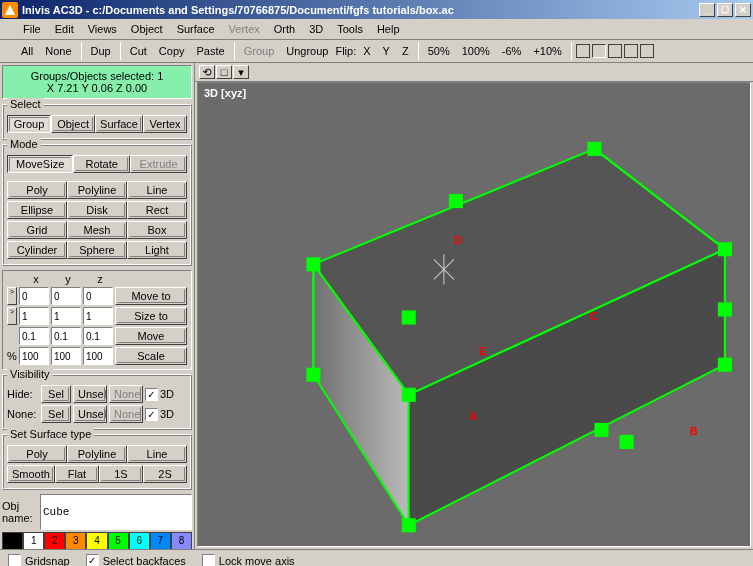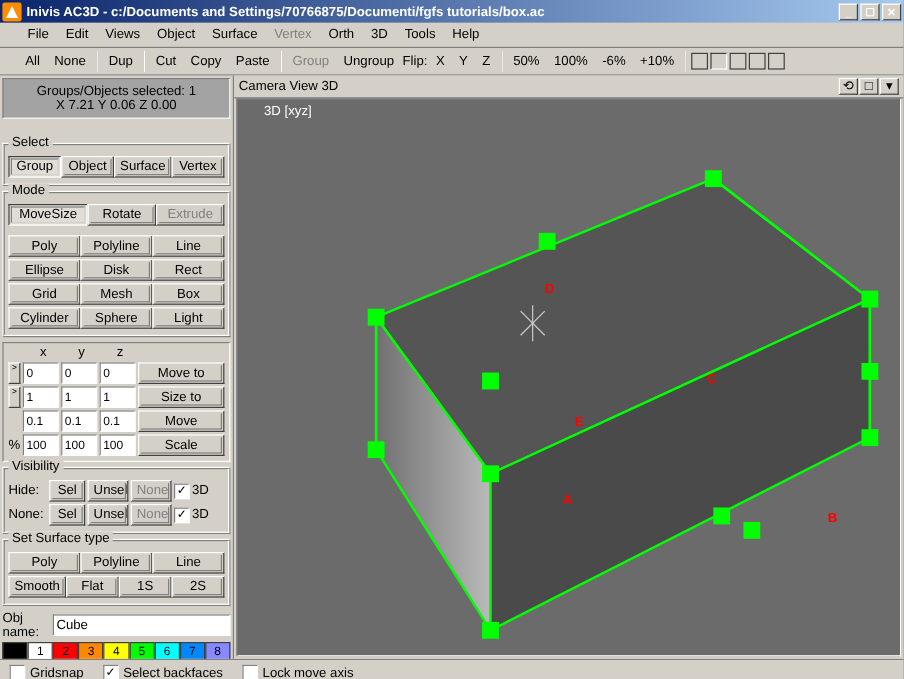--- a/index.html
+++ b/index.html
@@ -12,21 +12,21 @@
 .winbtn { width: 16px; height: 14px; background: #d4d0c8; border: 1px solid; border-color: #fff #404040 #404040 #fff; text-align: center; line-height: 12px; font-size: 9px; font-family: Marlett, sans-serif; cursor: pointer; }
 .menubar { background: #d4d0c8; display: flex; padding: 2px 16px; border-bottom: 1px solid #808080; }
 .menubar span { padding: 2px 7px; cursor: pointer; }
 .menubar span.disabled { color: #808080; }
 .toolbar { background: #d4d0c8; padding: 2px 16px; border-bottom: 1px solid #808080; display: flex; align-items: center; gap: 2px; }
 .tbtn { padding: 2px 4px; border: 1px solid #d4d0c8; cursor: pointer; }
 .tbtn.disabled { color: #808080; }
 .tsep { width: 1px; height: 18px; background: #808080; margin: 0 2px; border-right: 1px solid #fff; }
 .layout { display: flex; height: 486px; }
 .sidebar { width: 195px; background: #d4d0c8; border-right: 1px solid #808080; overflow: hidden; padding: 2px; }
-.infobox { background: #a3a3a3; border: 1px solid; border-color: #808080 #fff #fff #808080; padding: 4px; text-align: center; margin-bottom: 20px; }
+.infobox { background: #86efac; border: 1px solid; border-color: #808080 #fff #fff #808080; padding: 4px; text-align: center; margin-bottom: 5px; }
 .fieldset { border: 1px solid #808080; border-top-color: #fff; border-left-color: #fff; position: relative; padding: 8px 4px 4px; margin-bottom: 4px; }
 .fieldset::before { content: ''; position: absolute; inset: 0; border: 1px solid; border-color: #808080 #fff #fff #808080; pointer-events: none; }
 .legend { position: absolute; top: -7px; left: 4px; background: #d4d0c8; padding: 0 3px; z-index: 1; }
 .btnrow { display: flex; gap: 0; margin: 2px 0; }
 .btn { border: 1px solid; border-color: #fff #404040 #404040 #fff; background: #d4d0c8; padding: 2px 4px; text-align: center; cursor: pointer; position: relative; }
 .btn::after { content: ''; position: absolute; inset: 1px; border: 1px solid; border-color: #d4d0c8 #808080 #808080 #d4d0c8; pointer-events: none; }
 .btn.pressed { border-color: #404040 #fff #fff #404040; background: #e0ddd6; }
 .btn.pressed::after { border-color: #808080 #d4d0c8 #d4d0c8 #808080; }
 .btn.disabled { color: #808080; }
 .btn.w3 { flex: 1; min-width: 44px; }
@@ -34,30 +34,30 @@
 .xyzrow { display: flex; align-items: center; gap: 2px; margin: 2px 0; }
 .numfield { border: 1px solid; border-color: #808080 #fff #fff #808080; background: #fff; padding: 2px; width: 30px; height: 18px; font-size: 10px; }
 .spin { width: 10px; height: 18px; background: #d4d0c8; border: 1px solid; border-color: #fff #404040 #404040 #fff; font-size: 7px; text-align: center; line-height: 7px; cursor: pointer; }
 .hdrrow { display: flex; gap: 2px; font-size: 10px; }
 .hdrrow span { flex: 1; text-align: center; }
 .visrow { display: flex; align-items: center; gap: 2px; margin: 2px 0; }
 .visrow .lbl { width: 32px; }
 .chk { width: 13px; height: 13px; border: 1px solid; border-color: #808080 #fff #fff #808080; background: #fff; display: inline-block; }
 .chk.on::before { content: '✓'; font-size: 10px; line-height: 11px; display: block; text-align: center; }
 .objname { display: flex; align-items: center; gap: 4px; margin: 2px 0; }
-.objname input { border: 1px solid; border-color: #808080 #fff #fff #808080; background: #fff; padding: 2px; flex: 1; height: 18px; }
+.objname input { border: 1px solid; border-color: #808080 #fff #fff #808080; background: #fff; padding: 2px; flex: 1; height: 36px; font-family: Liberation Mono, monospace; }
 .palette { display: flex; margin-top: 2px; }
 .pcell { width: 22px; height: 18px; text-align: center; line-height: 16px; border: 1px solid #404040; font-size: 10px; }
 .viewport { flex: 1; background: #d4d0c8; display: flex; flex-direction: column; }
 .viewhdr { display: flex; align-items: center; padding: 2px 4px; border-bottom: 1px solid #808080; background: #d4d0c8; }
 .viewhdr-title { flex: 1; }
 .viewhdr-btns { display: flex; gap: 1px; }
 .viewhdr-btn { width: 16px; height: 14px; border: 1px solid; border-color: #fff #404040 #404040 #fff; background: #d4d0c8; cursor: pointer; text-align: center; line-height: 12px; }
 .canvas3d { flex: 1; background: #6b6b6b; position: relative; overflow: hidden; border: 1px solid; border-color: #808080 #fff #fff #808080; margin: 0 2px 2px; }
-.canvas-label { color: #fff; font-weight: normal; padding: 4px 6px; margin-left: 16px; }
+.canvas-label { color: #fff; font-weight: bold; padding: 4px 6px; }
 .model-svg { position: absolute; top: 0; left: 0; width: 100%; height: 100%; }
 .statusbar { border-top: 1px solid #808080; padding: 4px 8px; display: flex; gap: 16px; align-items: center; background: #d4d0c8; }
 .statusbar label { display: flex; align-items: center; gap: 4px; }
 .layouticon { width: 14px; height: 14px; border: 1px solid #404040; display: inline-block; background: #d4d0c8; vertical-align: top; }
 </style>
 </head>
 <body>
 
 <div class="titlebar">
   <span class="titlebar-icon"></span>
@@ -242,21 +242,20 @@
         <div class="pcell" style="background: rgb(255, 255, 0); color: rgb(0, 0, 0);">4</div>
         <div class="pcell" style="background: rgb(0, 255, 0); color: rgb(0, 0, 0);">5</div>
         <div class="pcell" style="background: rgb(0, 255, 255); color: rgb(0, 0, 0);">6</div>
         <div class="pcell" style="background: rgb(0, 136, 255); color: rgb(0, 0, 0);">7</div>
         <div class="pcell" style="background: rgb(136, 136, 255); color: rgb(0, 0, 0);">8</div>
       </div>
   </div>
 
   <div class="viewport">
     <div class="viewhdr">
-      <span class="viewhdr-title">Camera  View  3D</span>
       <div class="viewhdr-btns">
         <div class="viewhdr-btn">⟲</div>
         <div class="viewhdr-btn">□</div>
         <div class="viewhdr-btn">▾</div>
       </div>
     </div>
     <div class="canvas3d">
       <div class="canvas-label">3D [xyz]</div>
       <svg class="model-svg" viewBox="0 0 550 460">
 

